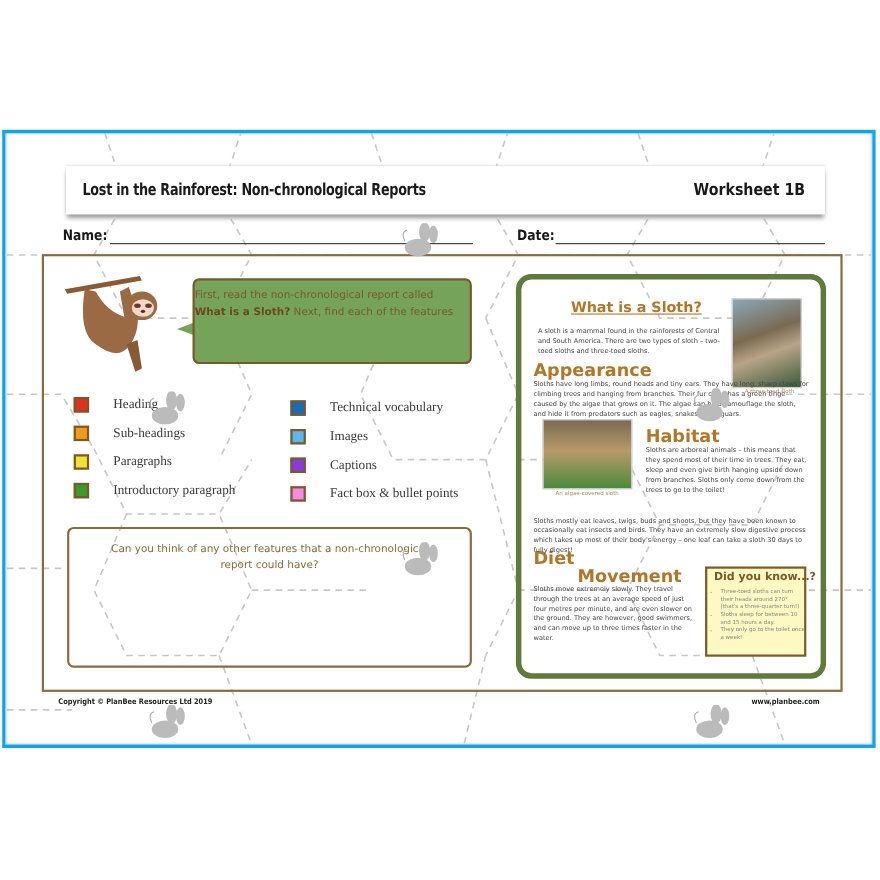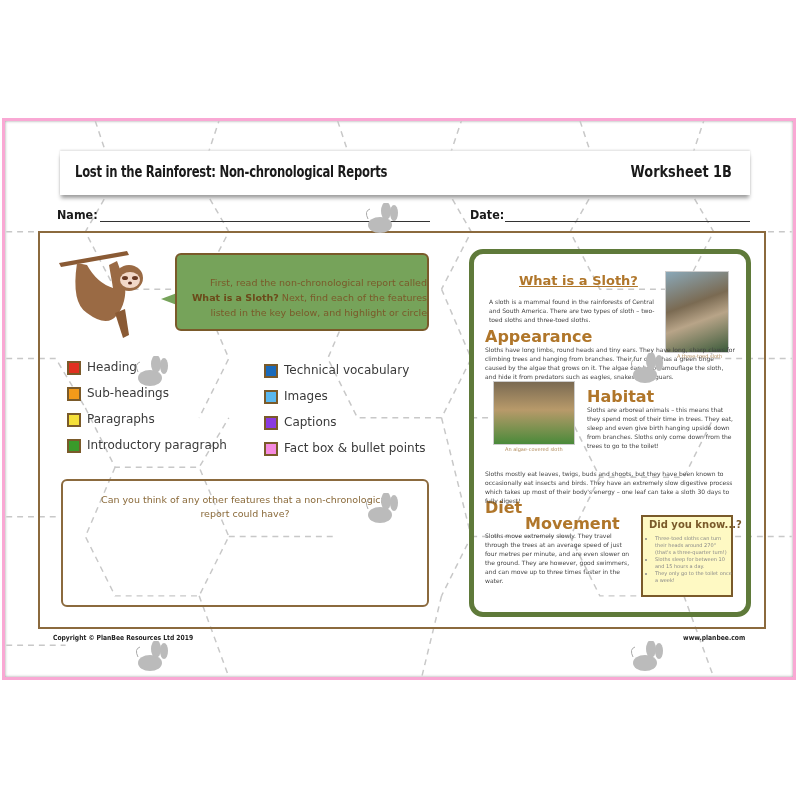--- a/index.html
+++ b/index.html
@@ -1,30 +1,30 @@
 <!DOCTYPE html>
 <html><head>
 <meta charset="utf-8">
 <style>
   html, body { margin:0; padding:0; }
   body { width:800px; height:800px; background:#ffffff; position:relative; overflow:hidden; font-family:"DejaVu Sans", sans-serif; }
-  .sheet { position:absolute; left:2px; top:118px; width:794px; height:562px; background:#fff; border:3px solid #f9a8d4; box-shadow:0 0 3px #999 inset; box-sizing:border-box; overflow:hidden; }
+  .sheet { position:absolute; left:2px; top:118px; width:794px; height:562px; background:#fff; border:3px solid #0ea5e9; box-shadow:0 0 3px #999 inset; box-sizing:border-box; overflow:hidden; }
   .hexbg { position:absolute; left:0; top:0; width:100%; height:100%; pointer-events:none; }
   .titlebar { position:absolute; left:55px; top:30px; width:690px; height:44px; background:#fff; box-shadow:0 4px 4px -1px #9a9a9a, 0 -1px 2px #ddd; }
   .title { position:absolute; left:15px; top:12px; font-family:"DejaVu Sans Condensed","DejaVu Sans", sans-serif; font-weight:bold; font-size:15px; color:#1a1a1a; letter-spacing:-0.3px; transform:scaleX(0.86); transform-origin:left; }
   .worksheet { position:absolute; right:18px; top:12px; font-weight:bold; font-size:15px; color:#1a1a1a; transform:scaleX(0.86); transform-origin:right; }
   .namerow { position:absolute; top:86px; font-weight:bold; font-size:13px; color:#1a1a1a; transform:scaleX(0.86); transform-origin:left; }
   .line { position:absolute; top:100px; height:1px; background:#333; }
   .frame { position:absolute; left:33px; top:110px; width:728px; height:398px; border:2px solid #8b6a3e; box-sizing:border-box; }
-  .speech { position:absolute; left:170px; top:132px; width:254px; height:78px; background:#76a35a; border:2px solid #7a5a2a; border-radius:6px; box-sizing:border-box; color:#7a5a2a; font-size:9.5px; text-align:right; line-height:15px; padding-top:20px; }
+  .speech { position:absolute; left:170px; top:132px; width:254px; height:78px; background:#76a35a; border:2px solid #7a5a2a; border-radius:6px; box-sizing:border-box; color:#7a5a2a; font-size:9.5px; text-align:left; line-height:15px; padding-top:6px; }
   .speech b { color:#6b4a1a; }
   .tail { position:absolute; left:156px; top:172px; width:0; height:0; border-top:6px solid transparent; border-bottom:6px solid transparent; border-right:16px solid #76a35a; }
   .key { position:absolute; font-size:12px; color:#3a3a3a; }
   .key .sw { position:absolute; left:0; top:0; width:14px; height:14px; border:2px solid #7a5a2a; box-sizing:border-box; }
-  .key .lbl { position:absolute; left:20px; top:-1px; white-space:nowrap; }
+  .key .lbl { position:absolute; left:36px; top:-1px; white-space:nowrap;font-family:Liberation Serif, serif; }
   .qbox { position:absolute; left:56px; top:358px; width:368px; height:128px; border:2px solid #8b6a3e; border-radius:6px; box-sizing:border-box; font-size:9.5px; color:#8a6a3a; text-align:center; padding-top:12px; line-height:14px; }
   .report { position:absolute; left:464px; top:128px; width:282px; height:368px; }
   .vine { position:absolute; border:5px solid #5f7a3a; border-radius:14px; left:0; top:0; right:0; bottom:0; box-sizing:border-box; }
   .rep-title { position:absolute; left:50px; top:24px; font-weight:bold; font-size:13px; color:#b0762a; text-decoration:underline; }
   .rep-p { position:absolute; font-size:6px; color:#444; line-height:9px; }
   .rep-h { position:absolute; font-weight:bold; font-size:16px; color:#b0762a; }
   .photo { position:absolute; border:1px solid #ccc; }
   .cap { position:absolute; font-size:5px; color:#b08a5a; }
   .dyk { position:absolute; left:172px; top:266px; width:92px; height:82px; border:2px solid #7a5a2a; background:#fef9c3; box-sizing:border-box; }
   .dyk-t { position:absolute; left:6px; top:2px; font-weight:bold; font-size:10px; color:#7a5a2a; white-space:nowrap; }
@@ -70,21 +70,20 @@
     <ellipse cx="68" cy="35" rx="3" ry="2" fill="#6a3a24"></ellipse>
       <ellipse cx="78" cy="35" rx="3" ry="2" fill="#6a3a24"></ellipse>
     <ellipse cx="73" cy="40" rx="2" ry="1.5" fill="#5a2a1a"></ellipse>
     <path d="M58 70 L66 95 L72 92 L68 66 Z" fill="#8a5a34"></path>
   </svg>
 
   <div class="tail"></div>
   <div class="speech">
     <div><span>First, read the non-chronological report called</span></div>
     <div><b>What is a Sloth?</b><span> Next, find each of the features</span></div>
-    <div>listed in the key below, and highlight or circle</div>
   </div>
 
   <div class="key" style="left:62px;top:240px;">
       <span class="sw" style="background:#e03020"></span>
       <span class="lbl">Heading</span>
     </div>
   <div class="key" style="left:62px;top:266px;">
       <span class="sw" style="background:#f39a1a"></span>
       <span class="lbl">Sub-headings</span>
     </div>

